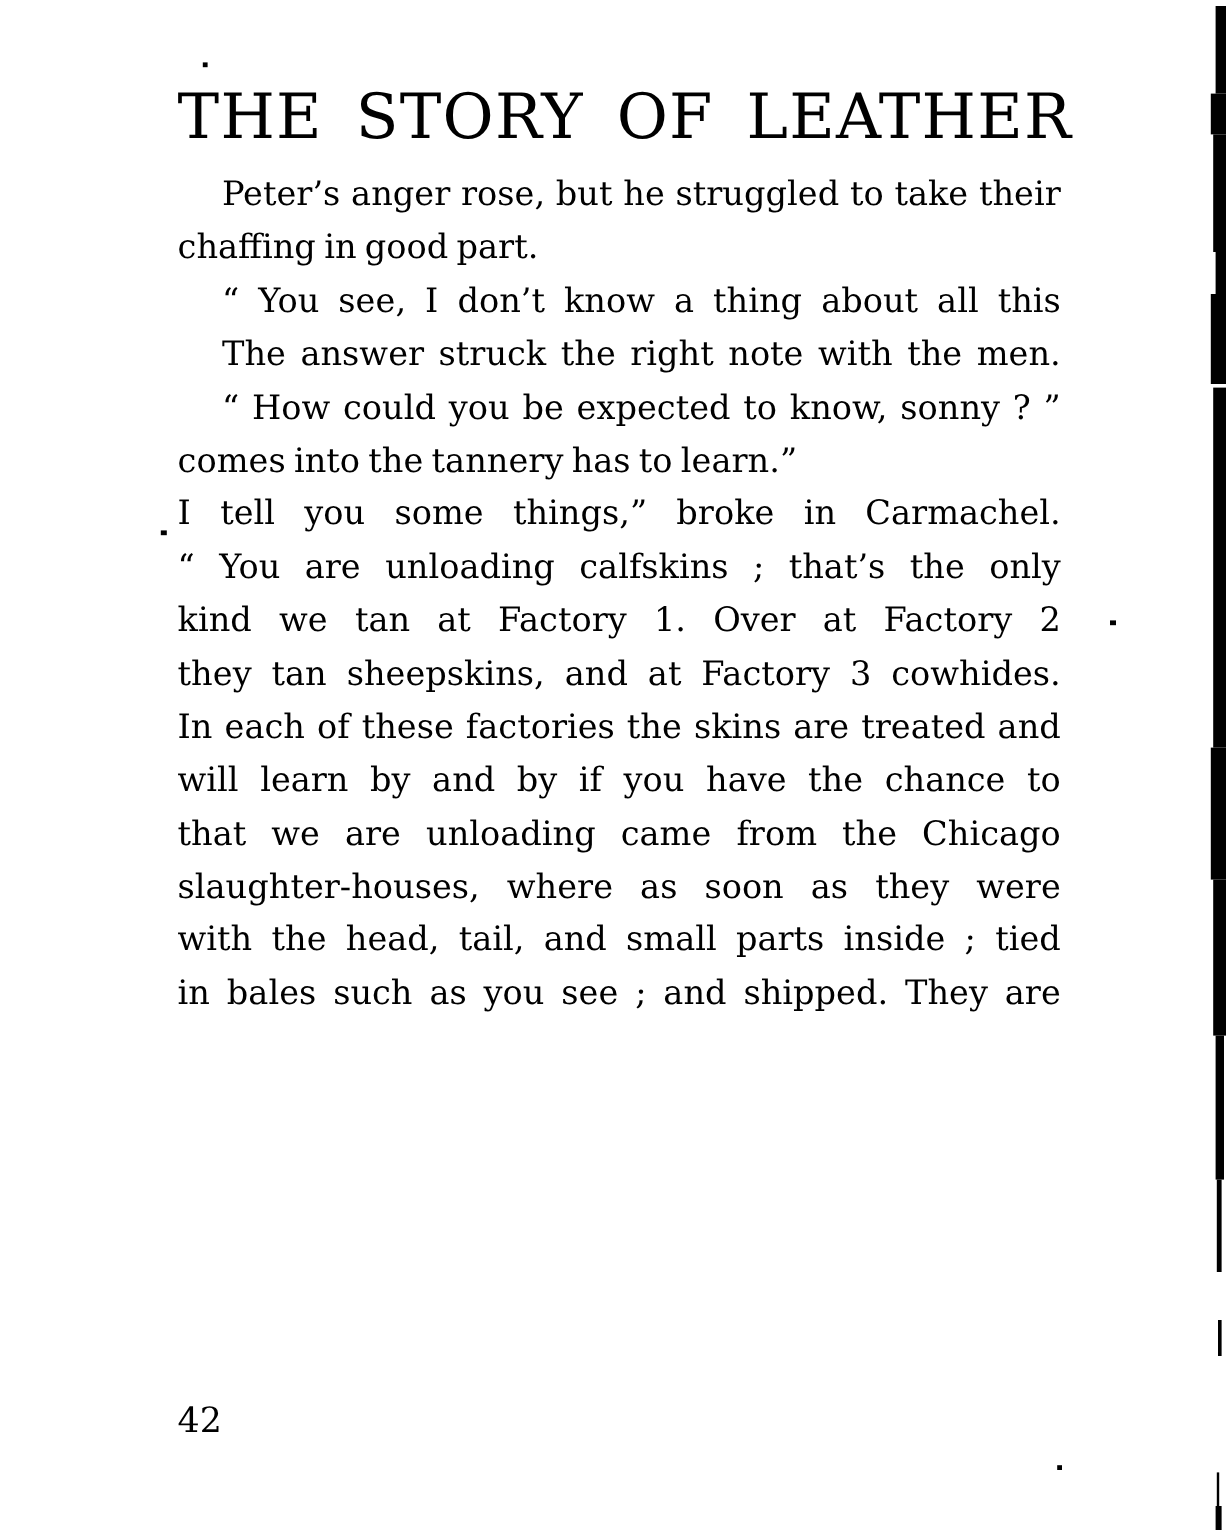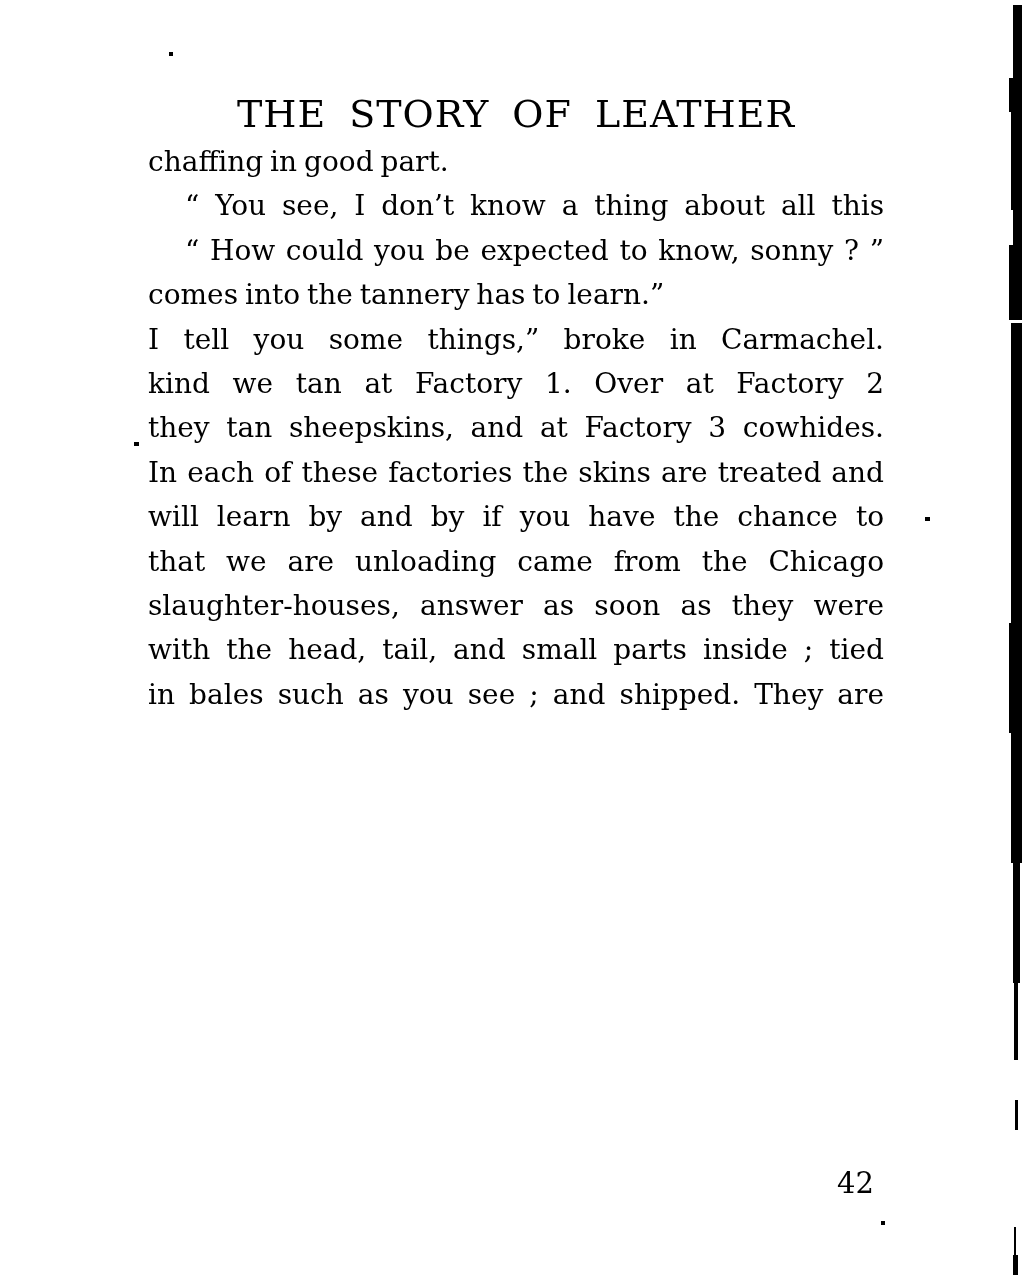--- a/index.html
+++ b/index.html
@@ -12,24 +12,24 @@
     position: relative;
     overflow: hidden;
   }
   .page {
     position: absolute;
     inset: 0;
   }
   .title {
     position: absolute;
     left: 148px;
-    top: 92px;
+    top: 76px;
     width: 736px;
     margin: 0;
-    font-size: 38px;
+    font-size: 52px;
     font-weight: normal;
     text-align: center;
     letter-spacing: 1px;
     word-spacing: 10px;
     line-height: 44px;
     white-space: nowrap;
   }
   .text-block {
     position: absolute;
     left: 148px;
@@ -50,21 +50,21 @@
   .line.end {
     text-align: center;
     text-align-last: left;
     white-space: normal;
   }
   .page-number {
     position: absolute;
     left: 148px;
     top: 1163px;
     width: 726px;
-    text-align: right;
+    text-align: left;
     font-size: 29px;
     line-height: 40px;
   }
   .artifact {
     position: absolute;
     background: #000000;
   }
   
   .s1  { left:1013px; top:5px;    width:9px;  height:73px; }
   .s2  { left:1009px; top:78px;   width:13px; height:34px; }
@@ -86,31 +86,34 @@
   .k4 { left:881px; top:1221px; width:4px; height:4px; }
 </style>
 </head>
 <body>
 
 <div class="page">
 
   <h1 class="title">THE STORY OF LEATHER</h1>
 
   <div class="text-block">
+    <div class="line indent">Peter’s anger rose, but he struggled to take their</div>
     <div class="line end">chaffing in good part.</div>
     <div class="line indent">“ You see, I don’t know a thing about all this</div>
+    <div class="line indent">The answer struck the right note with the men.</div>
     <div class="line indent">“ How could you be expected to know, sonny ? ”</div>
     <div class="line end">comes into the tannery has to learn.”</div>
     <div class="line">I tell you some things,” broke in Carmachel.</div>
+    <div class="line">“ You are unloading calfskins ; that’s the only</div>
     <div class="line">kind we tan at Factory 1. Over at Factory 2</div>
     <div class="line">they tan sheepskins, and at Factory 3 cowhides.</div>
     <div class="line">In each of these factories the skins are treated and</div>
     <div class="line">will learn by and by if you have the chance to</div>
     <div class="line">that we are unloading came from the Chicago</div>
-    <div class="line">slaughter-houses, answer as soon as they were</div>
+    <div class="line">slaughter-houses, where as soon as they were</div>
     <div class="line">with the head, tail, and small parts inside ; tied</div>
     <div class="line">in bales such as you see ; and shipped. They are</div>
   </div>
 
   <div class="page-number">42</div>
 
   <div class="artifact s1"></div>
   <div class="artifact s2"></div>
   <div class="artifact s3"></div>
   <div class="artifact s4"></div>

